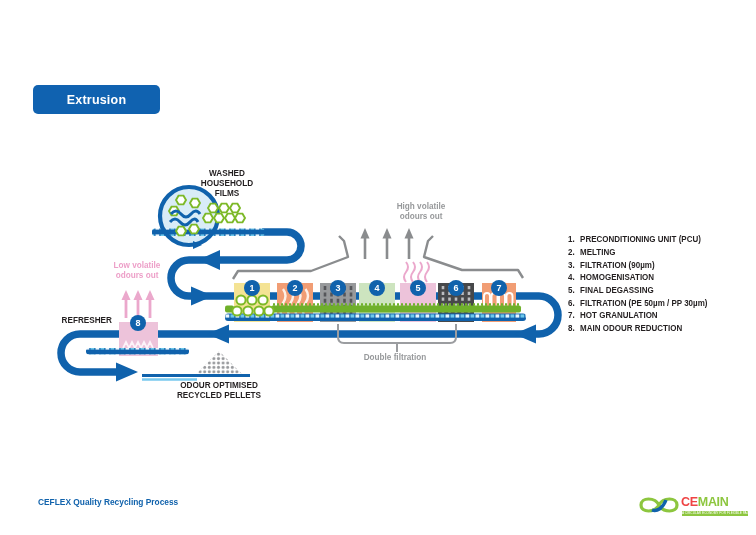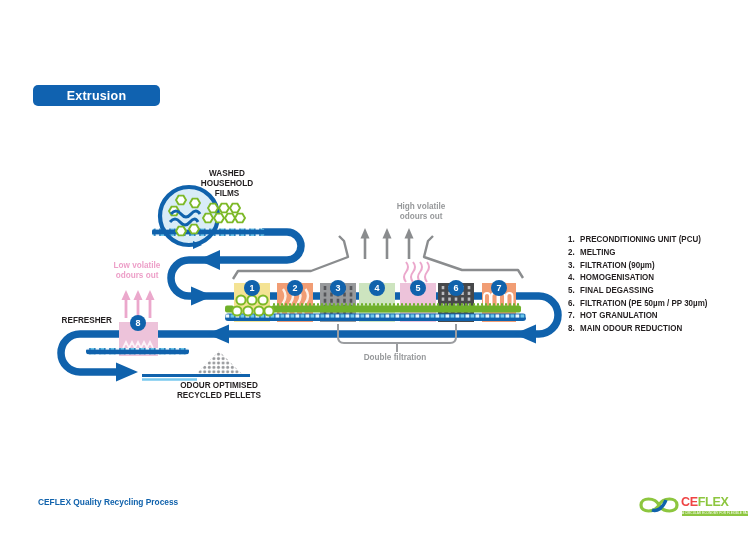--- a/index.html
+++ b/index.html
@@ -6,21 +6,21 @@
   #canvas{position:relative;width:756px;height:535px;background:#ffffff;overflow:hidden;
           font-family:"Liberation Sans",sans-serif;}
   svg{position:absolute;left:0;top:0;}
   .lbl{position:absolute;font-weight:bold;white-space:pre-line;line-height:1.12;
        transform:scaleX(0.93);transform-origin:center top;}
   .center{text-align:center;}
   .right{text-align:right;transform-origin:right top;}
   .black{color:#231f20;}
   .graytxt{color:#97999b;}
   .pinktxt{color:#ed9fc8;}
-  .title-btn{position:absolute;left:33px;top:85px;width:127px;height:21px;background:#1062b0;
+  .title-btn{position:absolute;left:33px;top:85px;width:127px;height:29px;background:#1062b0;
        border-radius:5px;color:#ffffff;font-weight:bold;font-size:12.5px;display:flex;
        align-items:center;justify-content:center;letter-spacing:0.2px;}
   .numcircle{position:absolute;width:16px;height:16px;border-radius:50%;background:#1062ac;
        color:#fff;font-size:9px;font-weight:bold;display:flex;align-items:center;
        justify-content:center;}
   .legend{position:absolute;left:568px;top:233px;width:185px;}
   .legend-row{display:flex;height:12.65px;align-items:center;font-size:8.6px;font-weight:bold;
        color:#231f20;transform:scaleX(0.93);transform-origin:left center;white-space:nowrap;}
   .legend-num{width:13px;flex:none;}
   .footer{position:absolute;left:38px;top:497px;font-size:8.8px;font-weight:bold;color:#1062ac;
@@ -250,18 +250,18 @@
   </div>
 
   <div class="footer">CEFLEX Quality Recycling Process</div>
 
   <div class="logo">
     <svg width="46" height="26" viewBox="0 0 46 26">
       <path d="M 23 13 C 19 5 5 5 5 13 C 5 21 19 21 23 13 C 27 5 41 5 41 13 C 41 21 27 21 23 13 Z" fill="none" stroke="#8dc63f" stroke-width="3.2"></path>
       <path d="M 16 18 C 21 20 27 16 30 8" fill="none" stroke="#1062ac" stroke-width="3.4"></path>
     </svg>
     <div class="logo-text">
-      <span class="logo-ce">CE</span><span class="logo-flex">FLEX</span>
+      <span class="logo-ce">CE</span><span class="logo-flex">MAIN</span>
     </div>
     <div class="logo-tagline">A CIRCULAR ECONOMY FOR FLEXIBLE PACKAGING</div>
   </div>
 
 </div>
 
 </body></html>

